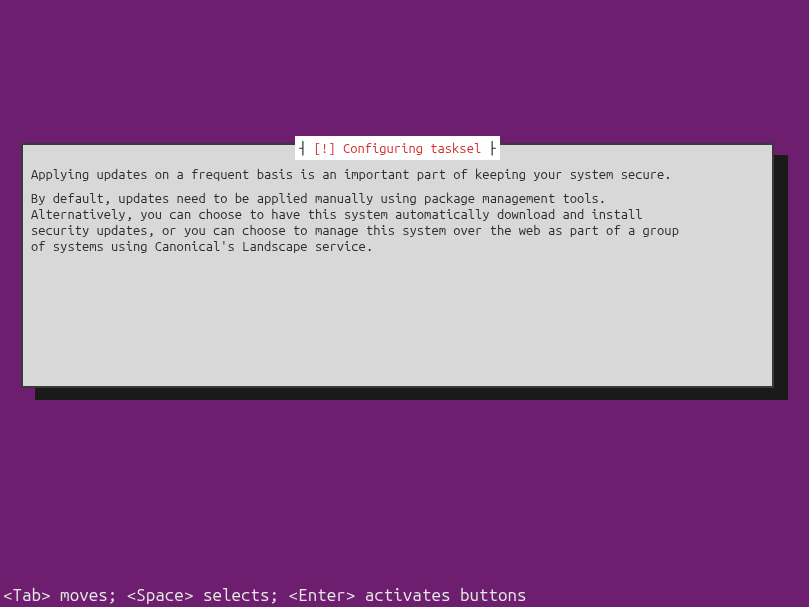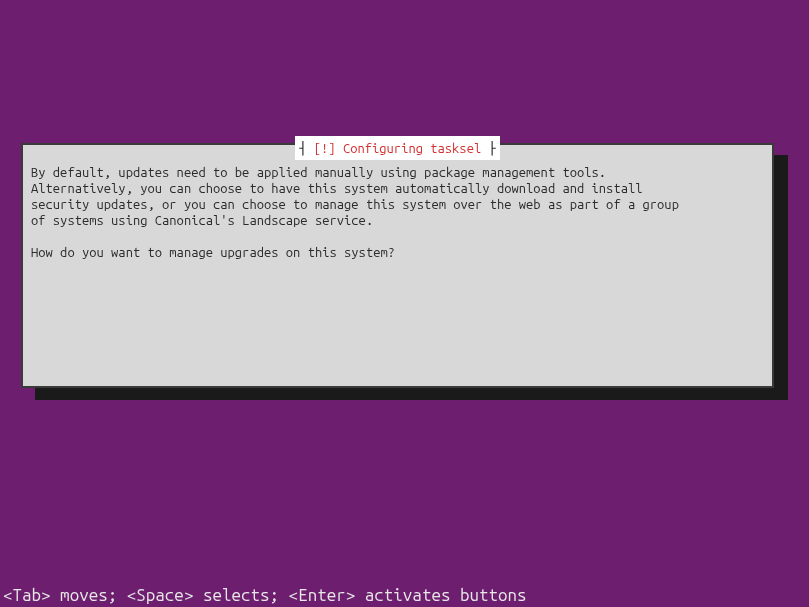--- a/index.html
+++ b/index.html
@@ -85,21 +85,21 @@
 
 <div class="dialog-shadow"></div>
 
 <div class="dialog">
   <div class="dialog-title-wrap">
     <span class="dialog-title-inner">
       <span class="title-brackets">┤ </span><span class="title-box">[!]</span><span class="title-box"> </span><span class="title-box">Configuring tasksel</span><span class="title-brackets"> ├</span>
     </span>
   </div>
 
+  <div class="dialog-text">Applying updates on a frequent basis is an important part of keeping your system secure.</div>
   <div class="dialog-text" style="margin-top:8px">By default, updates need to be applied manually using package management tools.
 Alternatively, you can choose to have this system automatically download and install
 security updates, or you can choose to manage this system over the web as part of a group
 of systems using Canonical's Landscape service.</div>
-  <div class="dialog-text" style="margin-top:16px">How do you want to manage upgrades on this system?</div>
 
 </div>
 
 <div class="statusbar">&lt;Tab&gt; moves; &lt;Space&gt; selects; &lt;Enter&gt; activates buttons</div>
 
 </body></html>

